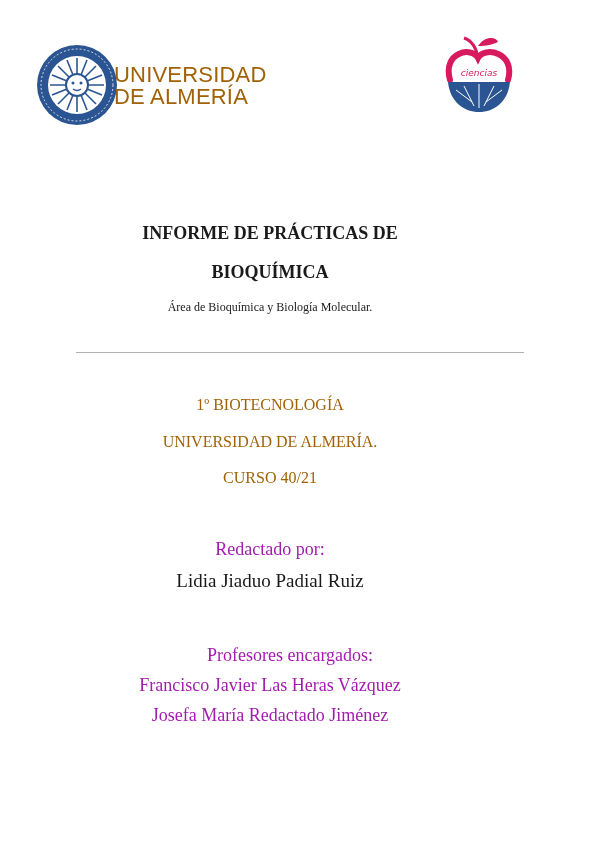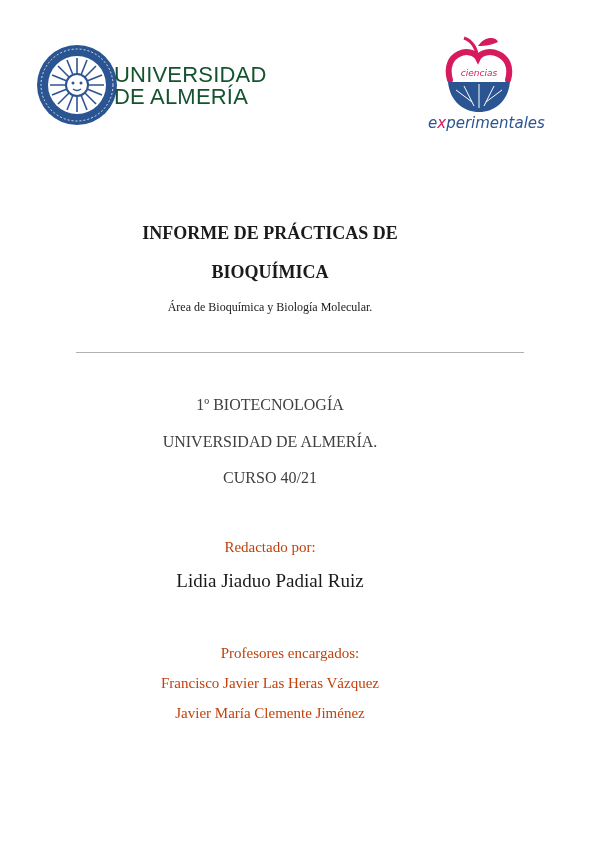--- a/index.html
+++ b/index.html
@@ -1,33 +1,33 @@
 <!DOCTYPE html>
 <html><head>
   <meta charset="utf-8">
   <style>
     html, body { margin: 0; padding: 0; background: #ffffff; }
     body { width: 600px; height: 848px; position: relative; overflow: hidden;
            font-family: "DejaVu Serif", "Liberation Serif", serif; color: #1a1a1a; }
     .logo-ual { position: absolute; left: 36px; top: 44px; width: 226px; height: 86px; }
     .seal { position: absolute; left: 0; top: 0; width: 82px; height: 82px; }
-    .ual-text { position: absolute; left: 78px; top: 20px; color: #14532d;
+    .ual-text { position: absolute; left: 78px; top: 20px; color: #a16207;
                 font-family: "Liberation Sans", sans-serif; font-size: 22px; line-height: 22px;
                 letter-spacing: 0.2px; }
     .logo-cexp { position: absolute; left: 420px; top: 32px; width: 116px; height: 106px; }
     .cexp-text { position: absolute; left: 8px; top: 82px; color: #2b5592;
                  font-family: "DejaVu Sans", sans-serif; font-style: italic; font-size: 15px; }
     .cexp-text .x { color: #d7195d; }
     .center { position: absolute; left: 0; width: 476px; text-align: center; margin-left: 32px; }
     .title { font-family: "Liberation Serif", serif; font-weight: bold; font-size: 18px; }
     .subtitle { font-family: "Liberation Serif", serif; font-size: 12px; }
     .rule { position: absolute; left: 76px; top: 352px; width: 448px; height: 1px; background: #b0b0b0; }
-    .info { font-family: "Liberation Serif", serif; font-size: 16px; color: #404040; }
+    .info { font-family: "Liberation Serif", serif; font-size: 16px; color: #a16207; }
     .author { font-family: "Liberation Serif", serif; font-weight: normal; font-size: 19px; }
-    .small { font-family: "Liberation Serif", serif; font-size: 15px; color: #c2410c; }
+    .small { font-family: "Liberation Serif", serif; font-size: 18px; color: #a21caf; }
   </style>
 </head>
 <body>
 
 <div class="logo-ual">
   <svg class="seal" viewBox="0 0 82 82">
     <circle cx="41" cy="41" r="40" fill="#2b5592"></circle>
     <circle cx="41" cy="41" r="29" fill="#ffffff"></circle>
     <g stroke="#2b5592" stroke-width="1.6">
       <line x1="41" y1="14" x2="41" y2="68"></line>
@@ -59,31 +59,30 @@
     <text x="59" y="44" text-anchor="middle" font-family="DejaVu Sans, sans-serif" font-style="italic" font-size="9" fill="#d7195d">ciencias</text>
     <path d="M28 50 L90 50 C88 70, 74 80, 59 80 C44 80, 30 70, 28 50 Z" fill="#2b5592"></path>
     <g stroke="#ffffff" stroke-width="1">
       <line x1="59" y1="52" x2="59" y2="76"></line>
       <line x1="44" y1="54" x2="54" y2="74"></line>
       <line x1="74" y1="54" x2="64" y2="74"></line>
       <line x1="36" y1="58" x2="52" y2="70"></line>
       <line x1="82" y1="58" x2="66" y2="70"></line>
     </g>
   </svg>
-  <div class="cexp-text"><span>e</span><span class="x">x</span><span>perimentales</span></div>
 </div>
 
 <div class="center title" style="top:223px;">INFORME DE PRÁCTICAS DE</div>
 <div class="center title" style="top:262px;">BIOQUÍMICA</div>
 <div class="center subtitle" style="top:300px;">Área de Bioquímica y Biología Molecular.</div>
 
 <div class="rule"></div>
 
 <div class="center info" style="top:396px;">1º BIOTECNOLOGÍA</div>
 <div class="center info" style="top:433px;">UNIVERSIDAD DE ALMERÍA.</div>
 <div class="center info" style="top:469px;">CURSO 40/21</div>
 
 <div class="center small" style="top:539px;">Redactado por:</div>
 <div class="center author" style="top:570px;">Lidia Jiaduo Padial Ruiz</div>
 
 <div class="center small" style="top:645px;padding-left:20px;">Profesores encargados:</div>
 <div class="center small" style="top:675px;">Francisco Javier Las Heras Vázquez</div>
-<div class="center small" style="top:705px;">Javier María Clemente Jiménez</div>
+<div class="center small" style="top:705px;">Josefa María Redactado Jiménez</div>
 
 </body></html>

